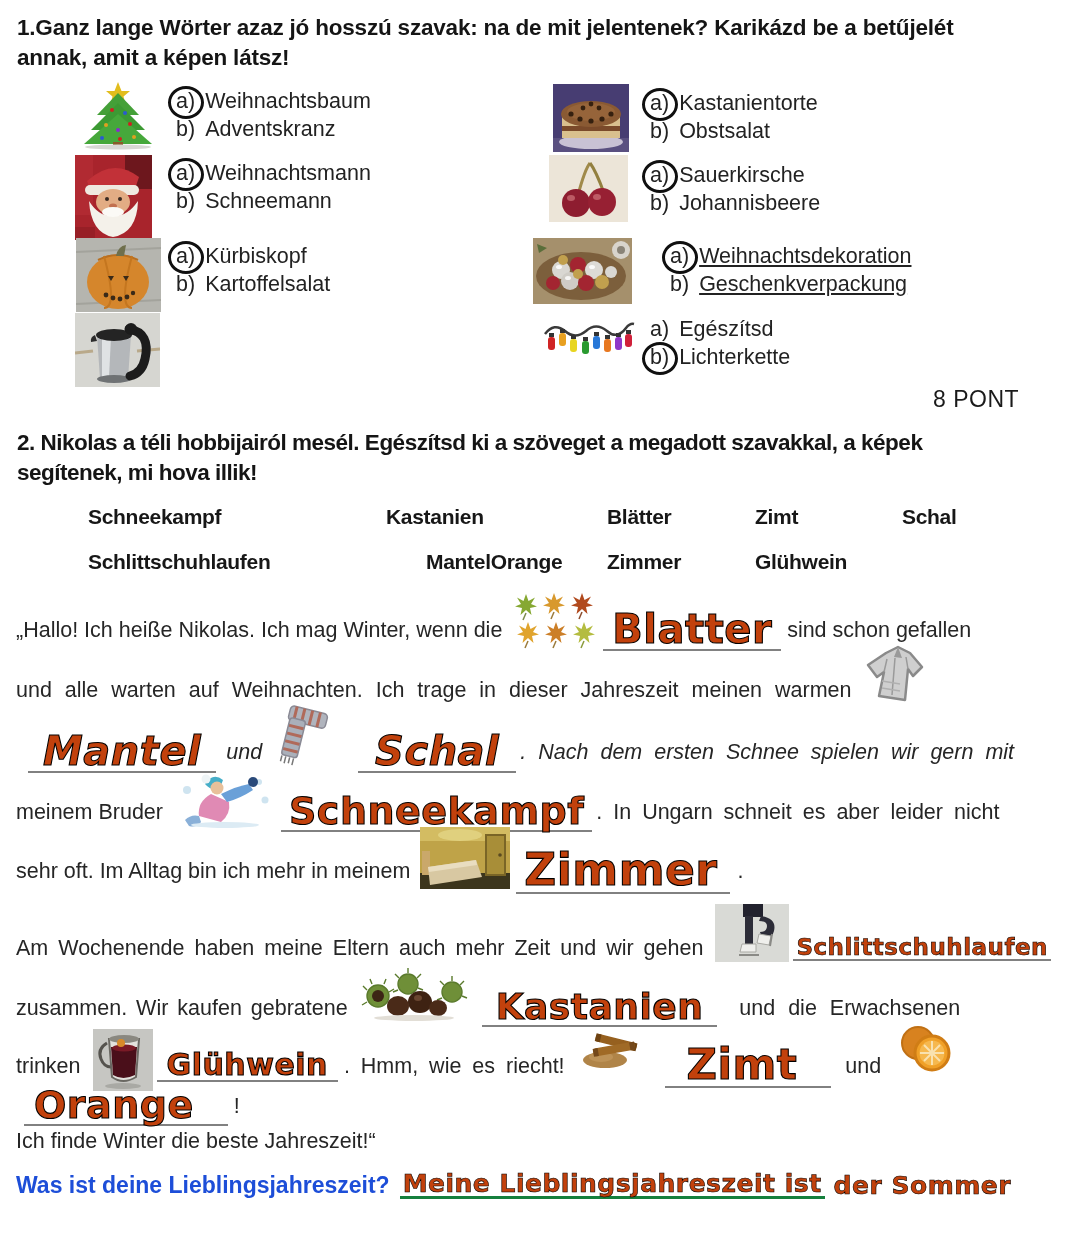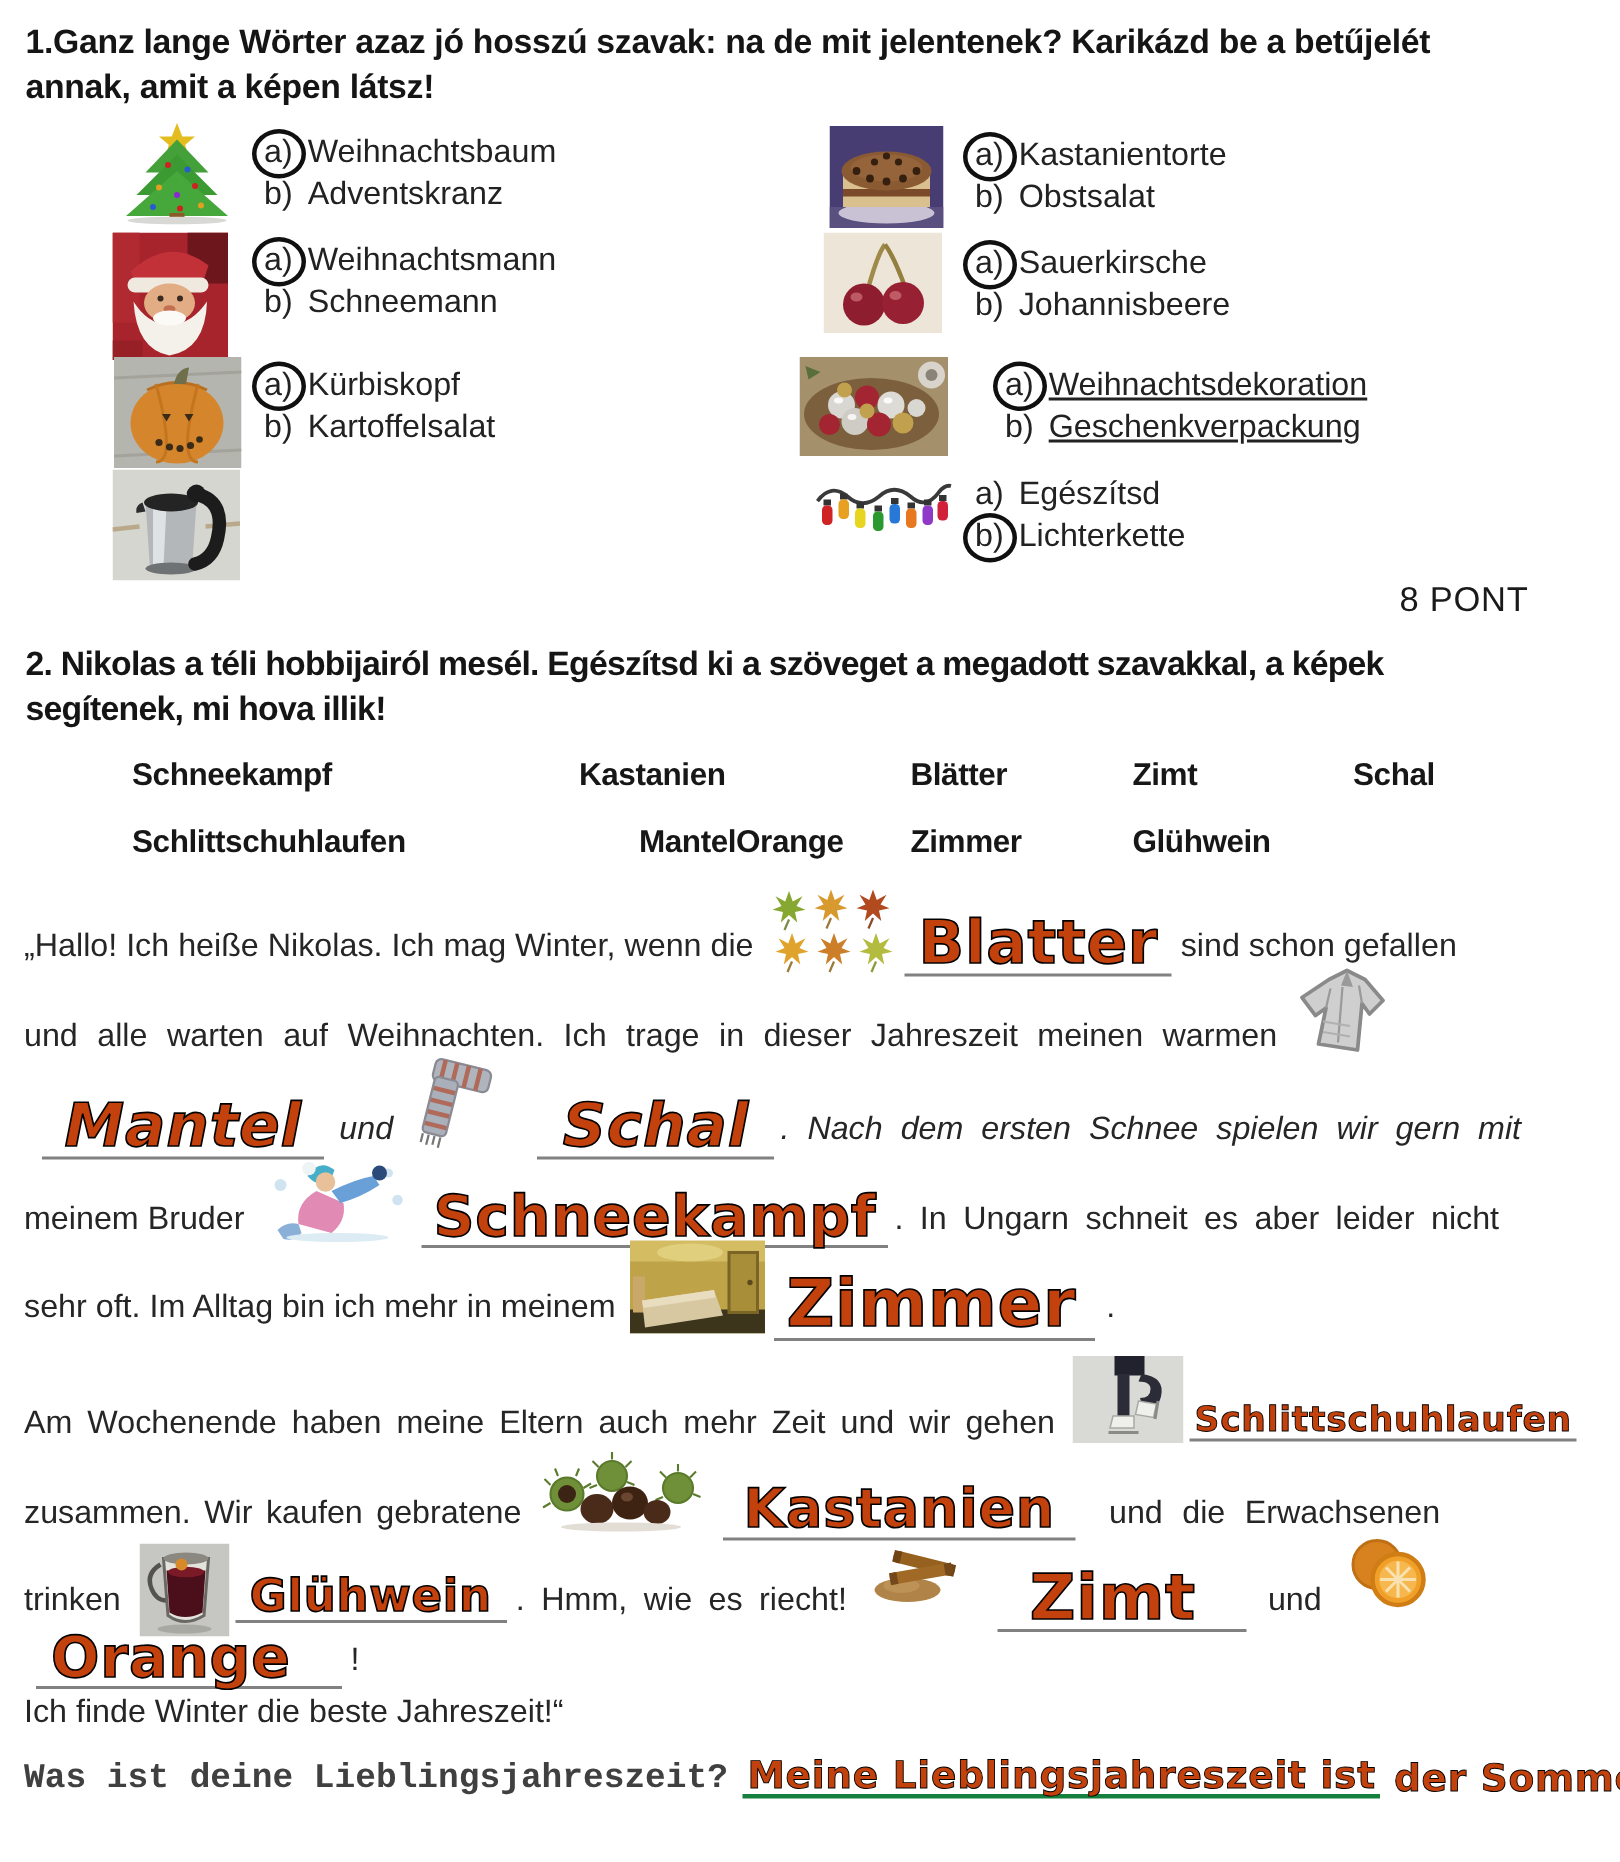--- a/index.html
+++ b/index.html
@@ -17,21 +17,21 @@
   
   .wb{position:absolute;font-weight:bold;font-size:21px;letter-spacing:-0.3px;color:#171717;}
   
   .line{position:absolute;left:16px;height:30px;display:flex;align-items:center;
         font-size:21.5px;color:#262626;white-space:pre;}
   .line svg{flex:none;}
   .blank{display:inline-flex;align-items:center;border-bottom:2.5px solid #818181;}
   .ans{font-family:"DejaVu Sans",sans-serif;font-weight:bold;color:#c2410c;
        -webkit-text-stroke:1.1px #000;letter-spacing:0.5px;line-height:1;}
   .ans-sm{-webkit-text-stroke:0.6px #000;}
-  .bold{font-weight:bold;color:#404040;font-family:Liberation Mono, monospace;}
+  .bold{font-weight:bold;color:#1d4ed8;}
   .uq{border-bottom:3px solid #15803d;}
 </style>
 </head>
 <body>
 
 <div class="page">
 
   <div class="ex-title" style="left:17px;top:13px;width:1008px;">1.Ganz lange Wörter azaz jó hosszú szavak: na de mit jelentenek? Karikázd be a betűjelét annak, amit a képen látsz!</div>
 
   <svg class="pic" style="left:78px;top:80px;" width="80" height="70" viewBox="0 0 80 70">

